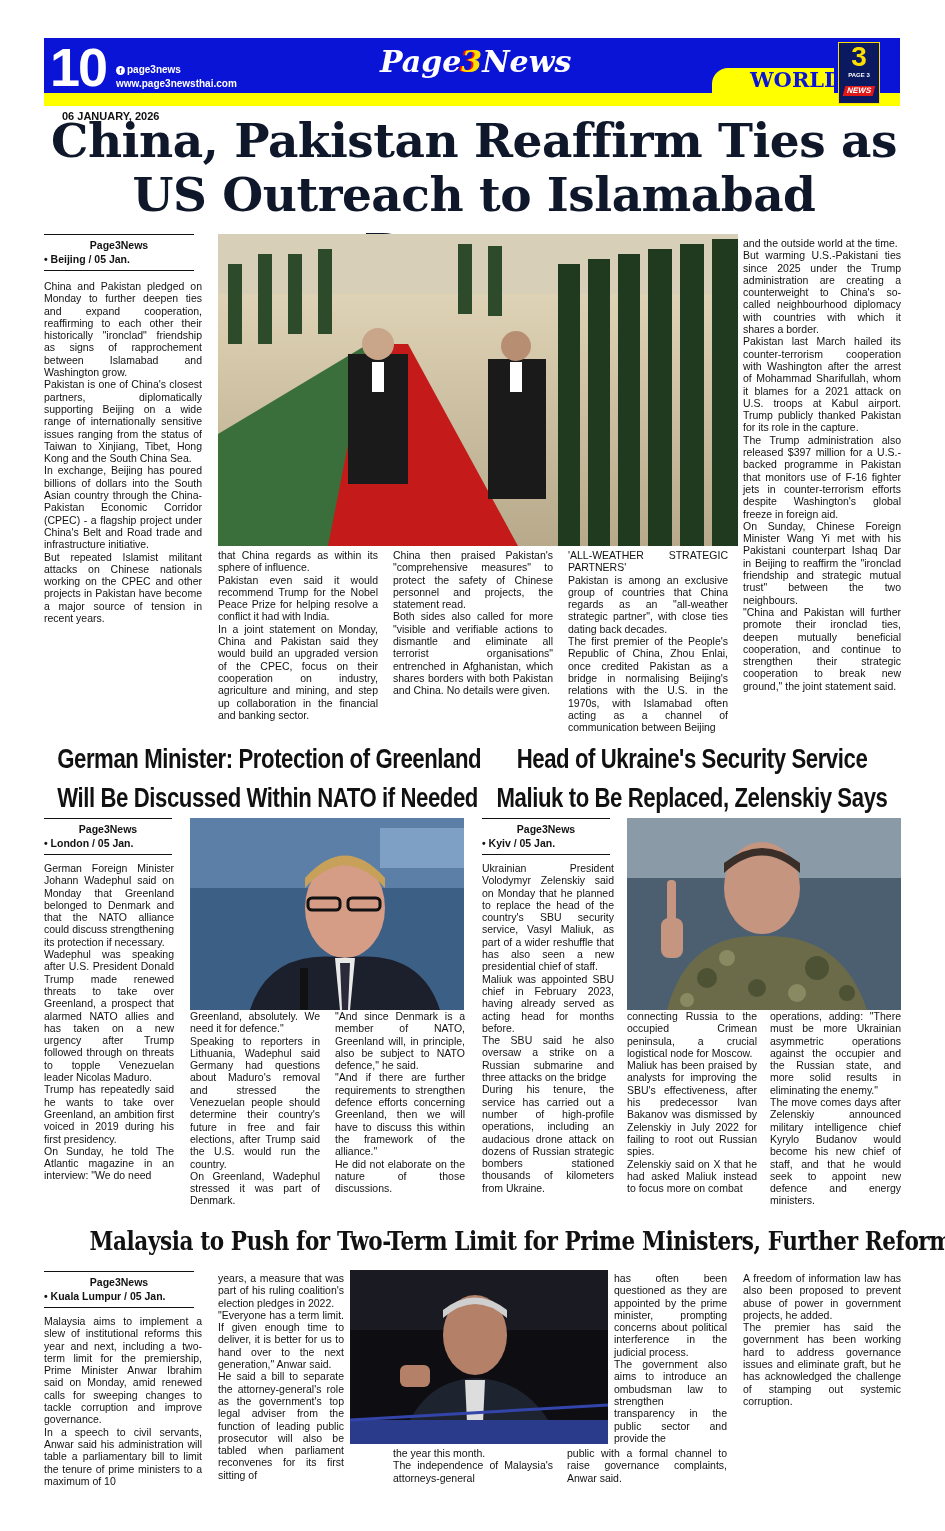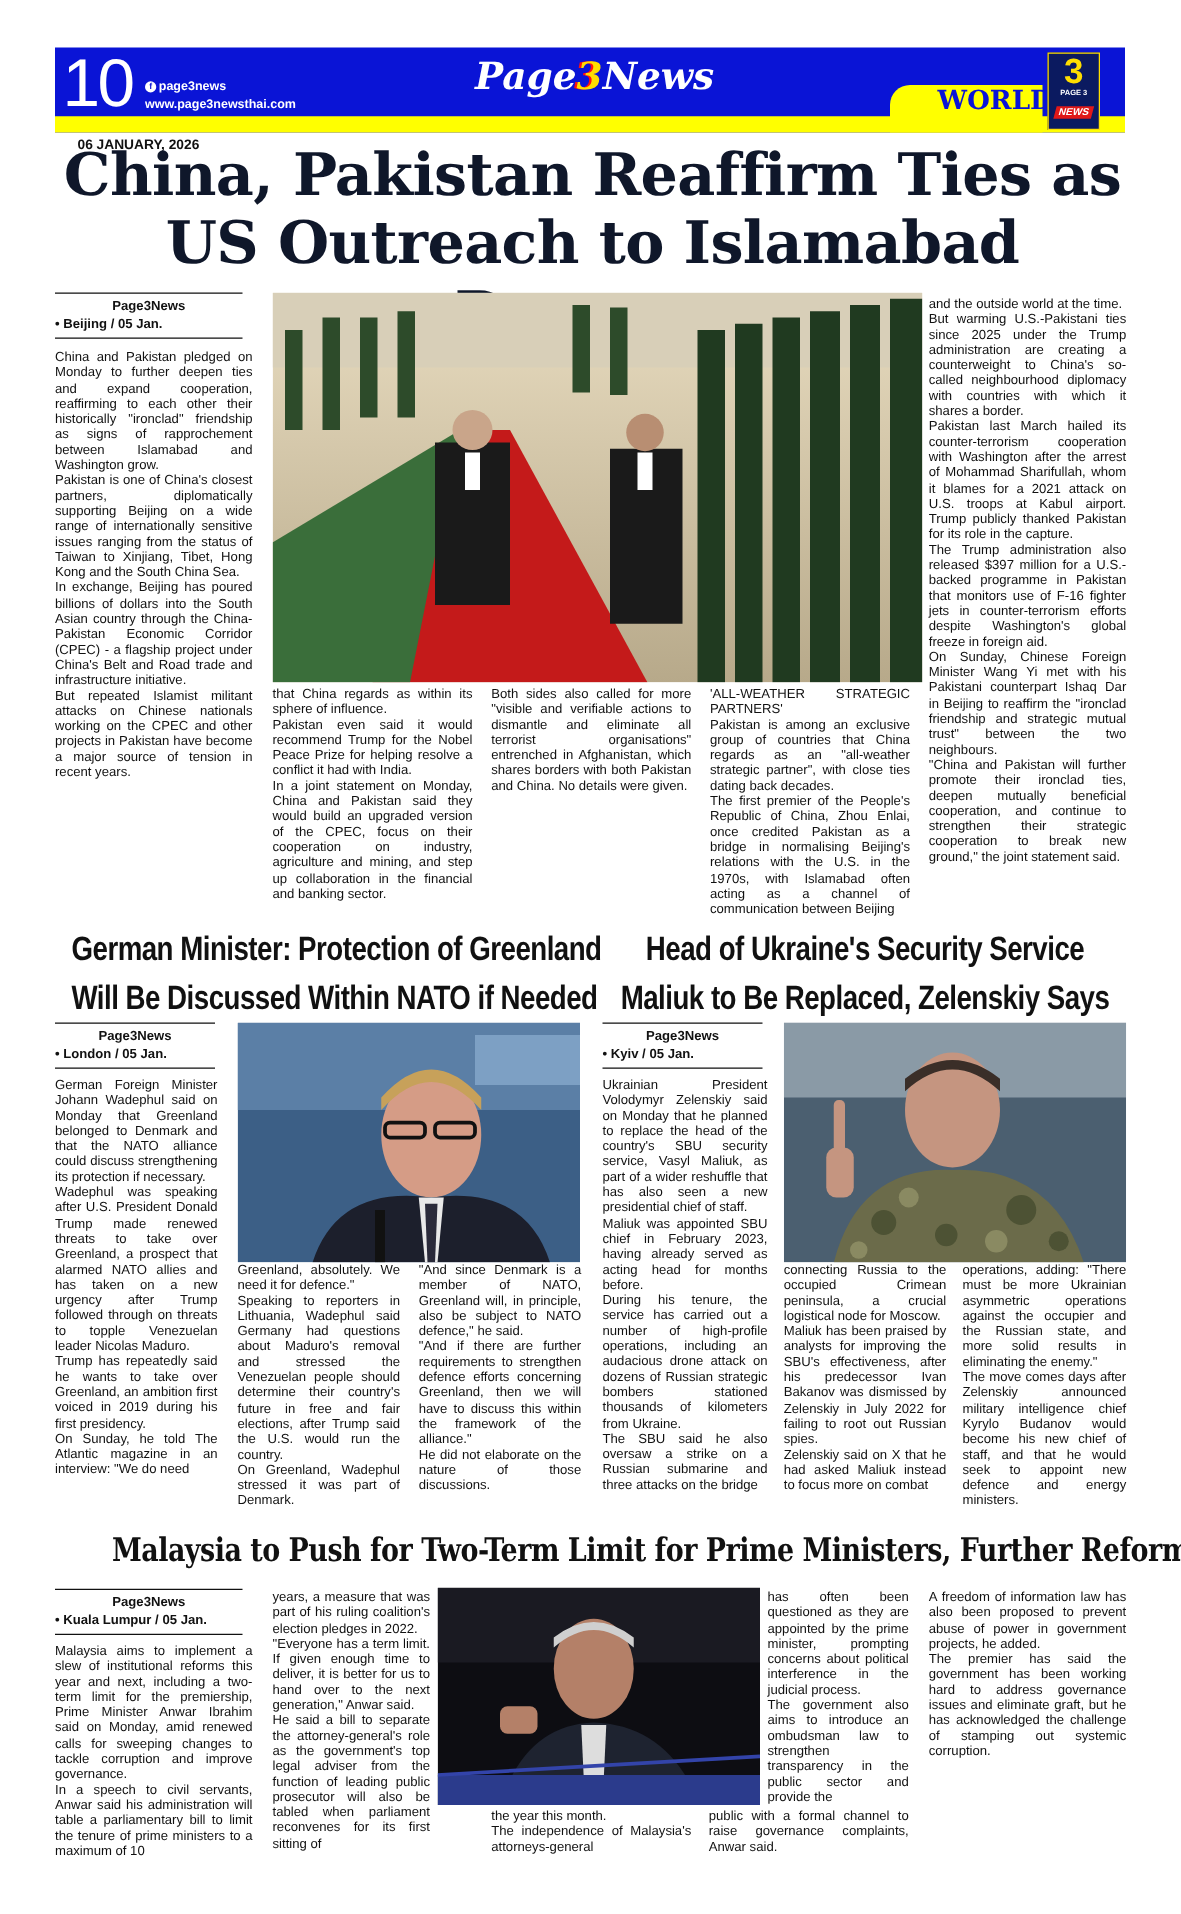--- a/index.html
+++ b/index.html
@@ -2,21 +2,21 @@
 <html><head>
 <meta charset="utf-8">
 <style>
   html,body{margin:0;padding:0;background:#fff;}
   body{width:945px;height:1531px;position:relative;overflow:hidden;font-family:"Liberation Sans",sans-serif;color:#111;}
   .abs{position:absolute;}
   
   #masthead{left:44px;top:38px;width:856px;height:68px;background:#0a14d6;}
   #mast-yellow{left:44px;top:93px;width:856px;height:13px;background:#ffff00;}
   #mast-tab{left:712px;top:68px;width:122px;height:38px;background:#ffff00;border-top-left-radius:16px;}
-  #page-num{left:50px;top:36px;font-size:54px;font-weight:normal;color:#fff;line-height:62px;letter-spacing:-2px;}
+  #page-num{left:50px;top:36px;font-size:54px;font-weight:bold;color:#fff;line-height:62px;letter-spacing:-2px;}
   #social{left:116px;top:63px;font-size:10px;font-weight:bold;color:#fff;line-height:14px;}
   #social .fb{display:inline-block;width:9px;height:9px;border-radius:50%;background:#fff;color:#0a14d6;font-size:7px;text-align:center;line-height:9px;margin-right:2px;vertical-align:middle;}
   #date{left:62px;top:110px;font-size:11px;font-weight:bold;line-height:13px;color:#111;}
   #logo{left:380px;top:44px;font-family:"DejaVu Serif",serif;font-size:30px;font-weight:bold;color:#fff;font-style:italic;letter-spacing:0px;}
   #logo .three{color:#ffde00;text-shadow:-2px 0 #ff1010;}
   #section{left:750px;top:67px;font-family:"DejaVu Serif",serif;font-size:21px;font-weight:900;color:#0a14d6;letter-spacing:0;}
   #badge{left:838px;top:42px;width:40px;height:60px;background:#0b1a60;border:1px solid #ffde00;text-align:center;color:#fff;}
   #badge .b3{font-size:28px;font-weight:bold;color:#ffde00;line-height:28px;}
   #badge .bp{font-size:6px;font-weight:bold;line-height:8px;}
   #badge .bn{font-size:8px;font-weight:bold;color:#fff;background:#e01818;display:inline-block;transform:skew(-15deg);padding:0 3px;line-height:10px;}
@@ -108,20 +108,21 @@
     <rect x="292" y="128" width="12" height="30" fill="#fff"></rect>
   </svg>
 </div>
 
 <div class="abs col" id="a1c2" style="left:218px;top:549px;width:160px;">
     <p>that China regards as within its sphere of influence.</p>
     <p>Pakistan even said it would recommend Trump for the Nobel Peace Prize for helping resolve a conflict it had with India.</p>
     <p>In a joint statement on Monday, China and Pakistan said they would build an upgraded version of the CPEC, focus on their cooperation on industry, agriculture and mining, and step up collaboration in the financial and banking sector.</p>
   </div>
 <div class="abs col" id="a1c3" style="left:393px;top:549px;width:160px;">
+    <p>China then praised Pakistan's "comprehensive measures" to protect the safety of Chinese personnel and projects, the statement read.</p>
     <p>Both sides also called for more "visible and verifiable actions to dismantle and eliminate all terrorist organisations" entrenched in Afghanistan, which shares borders with both Pakistan and China. No details were given.</p>
   </div>
 <div class="abs col" id="a1c4" style="left:568px;top:549px;width:160px;">
     <p>'ALL-WEATHER STRATEGIC PARTNERS'</p>
     <p>Pakistan is among an exclusive group of countries that China regards as an "all-weather strategic partner", with close ties dating back decades.</p>
     <p>The first premier of the People's Republic of China, Zhou Enlai, once credited Pakistan as a bridge in normalising Beijing's relations with the U.S. in the 1970s, with Islamabad often acting as a channel of communication between Beijing</p>
   </div>
 <div class="abs col" id="a1c5" style="left:743px;top:237px;width:158px;">
     <p>and the outside world at the time.</p>
     <p>But warming U.S.-Pakistani ties since 2025 under the Trump administration are creating a counterweight to China's so-called neighbourhood diplomacy with countries with which it shares a border.</p>
@@ -179,22 +180,22 @@
 
 <div class="abs byline" style="left:482px;top:815px;width:128px;">
   <div class="rule"></div>
   <span class="src">Page3News</span>
   <span>• Kyiv / 05 Jan.</span>
   <div class="rule" style="margin-top:4px;"></div>
 </div>
 <div class="abs col" id="a3c1" style="left:482px;top:862px;width:132px;">
     <p>Ukrainian President Volodymyr Zelenskiy said on Monday that he planned to replace the head of the country's SBU security service, Vasyl Maliuk, as part of a wider reshuffle that has also seen a new presidential chief of staff.</p>
     <p>Maliuk was appointed SBU chief in February 2023, having already served as acting head for months before.</p>
+    <p>The SBU said he also oversaw a strike on a Russian submarine and three attacks on the bridge</p>
     <p>During his tenure, the service has carried out a number of high-profile operations, including an audacious drone attack on dozens of Russian strategic bombers stationed thousands of kilometers from Ukraine.</p>
-    <p>The SBU said he also oversaw a strike on a Russian submarine and three attacks on the bridge</p>
   </div>
 
 <div class="abs photo" style="left:627px;top:818px;width:274px;height:192px;">
   <svg viewBox="0 0 274 192" preserveAspectRatio="none">
     <rect width="274" height="192" fill="#4b5f70"></rect>
     <rect x="0" y="0" width="274" height="60" fill="#8a9aa6"></rect>
     <ellipse cx="135" cy="70" rx="38" ry="46" fill="#c59580"></ellipse>
     <path d="M97,55 Q135,20 173,55 L173,45 Q135,15 97,45Z" fill="#3a2e28"></path>
     <path d="M40,192 Q60,115 135,118 Q215,115 240,192Z" fill="#6b6b4a"></path>
     <g fill="#4d5234">

